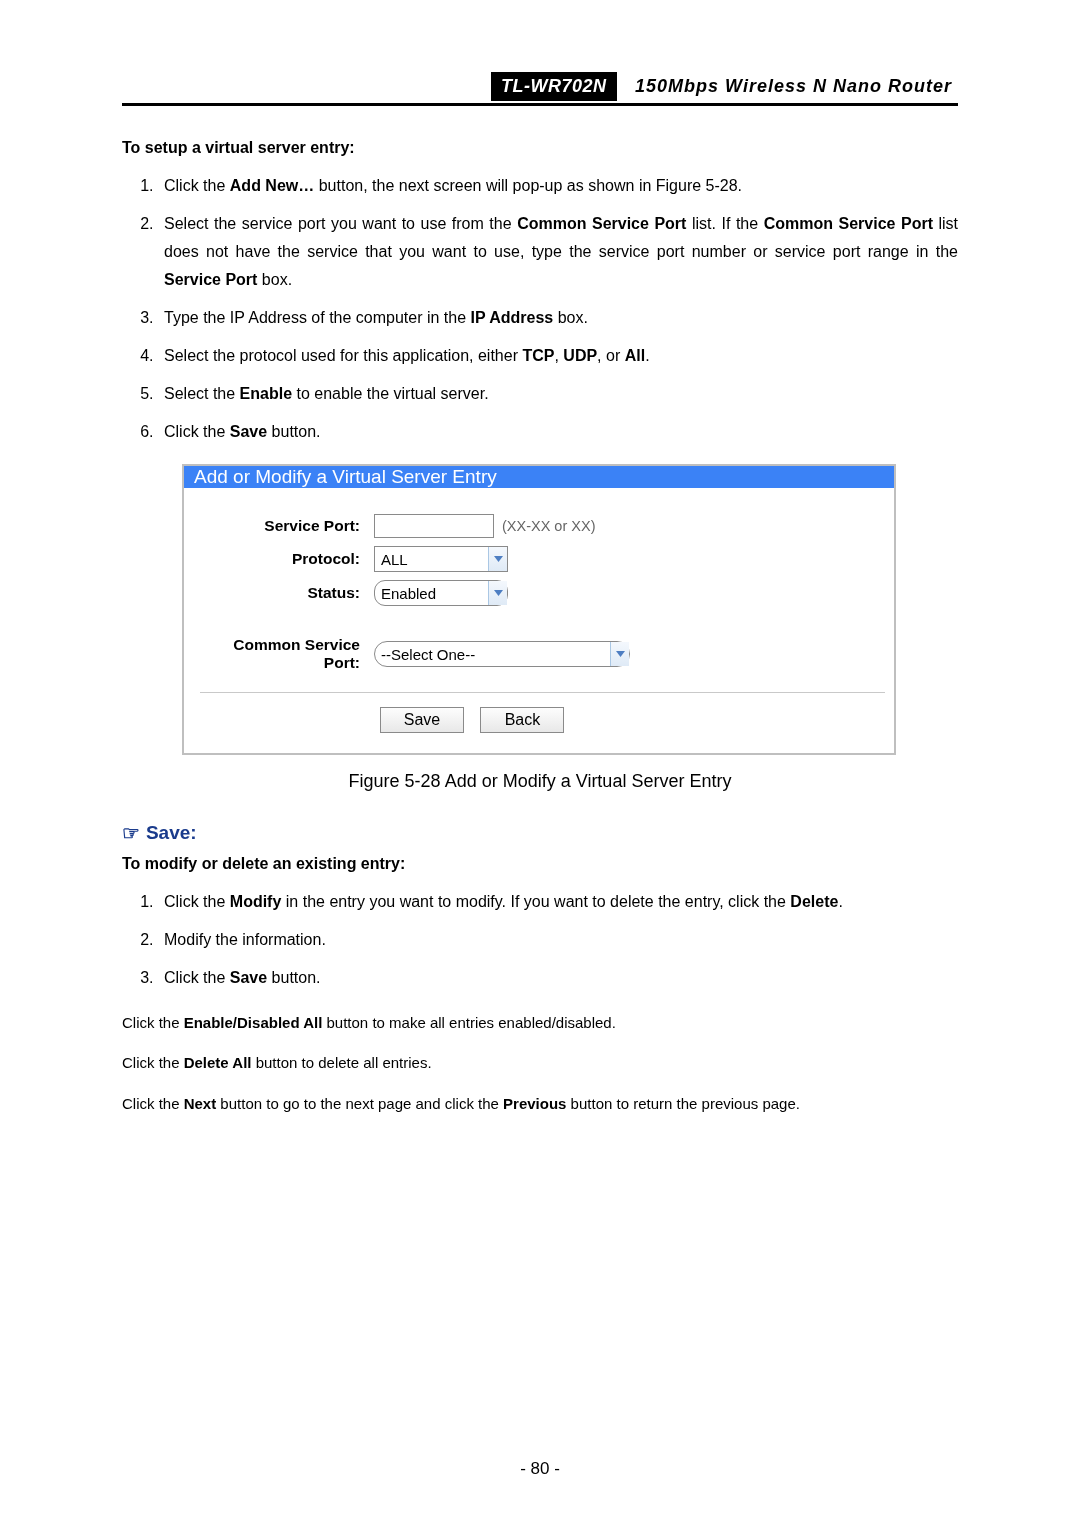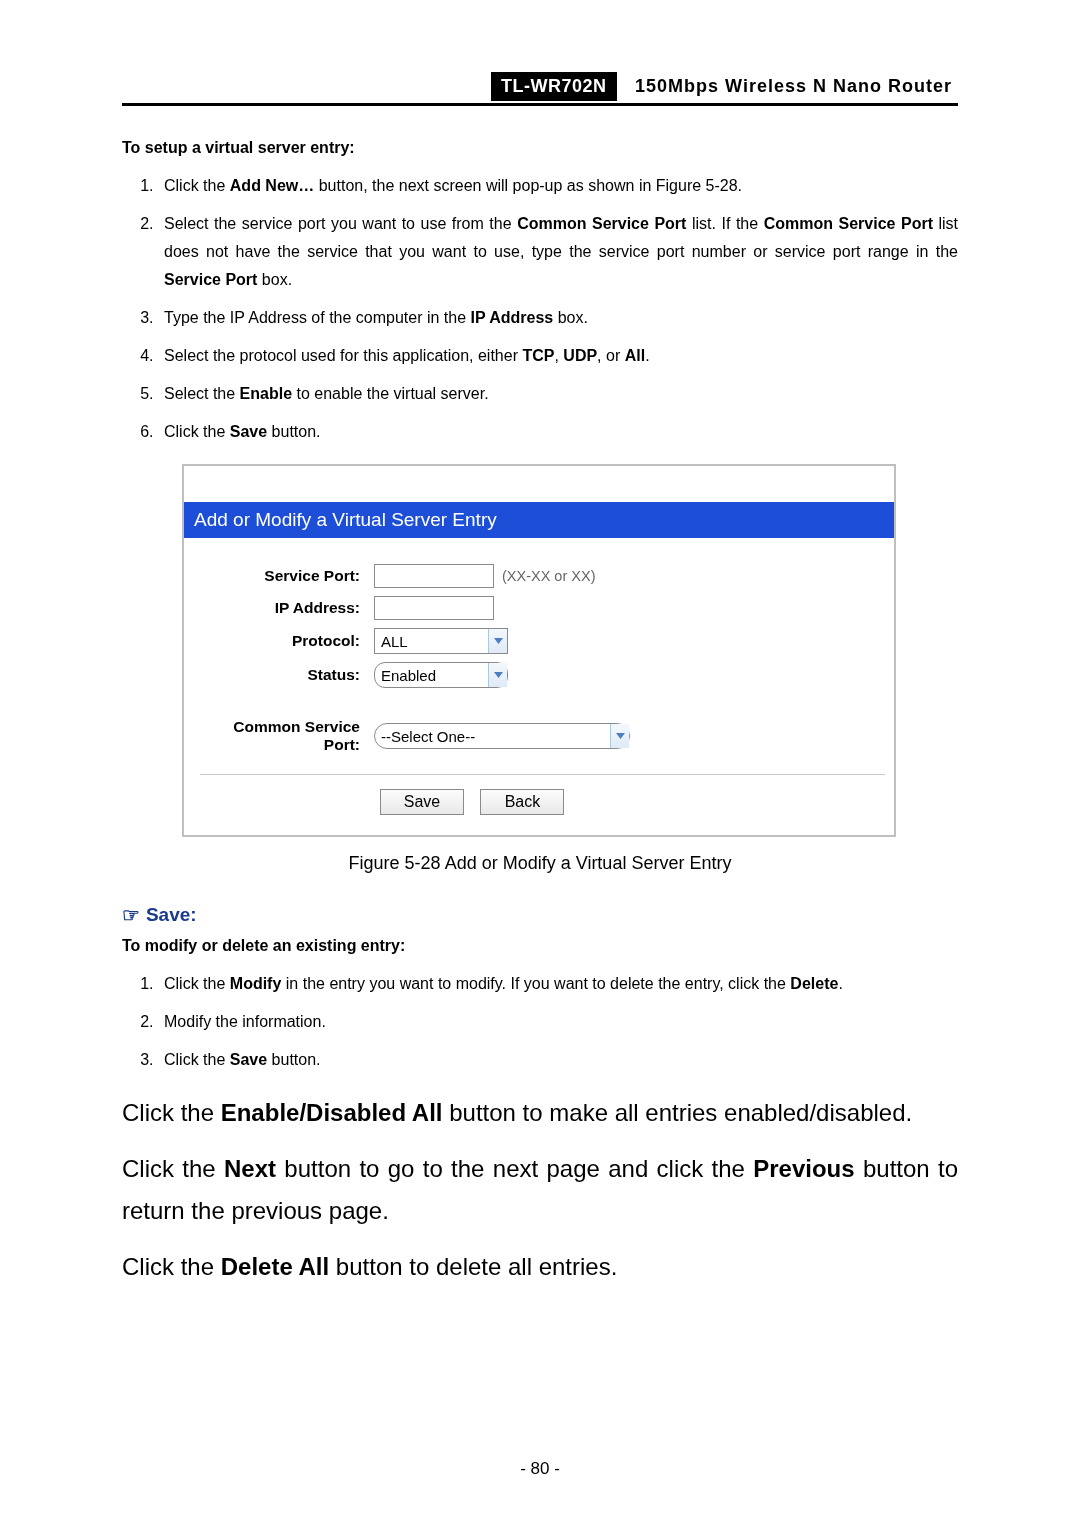--- a/index.html
+++ b/index.html
@@ -18,20 +18,21 @@
     position: relative;
   }
   .header-bar {
     border-bottom: 3px solid #000;
     padding-bottom: 2px;
     margin-bottom: 28px;
     text-align: right;
   }
   .header-inner {
     display: inline-block;
+    font-style: italic;
   }
   .model-badge {
     display: inline-block;
     background: #000;
     color: #fff;
     font-weight: bold;
     font-size: 18px;
     padding: 4px 10px;
     letter-spacing: 0.5px;
   }
@@ -59,26 +60,25 @@
     margin-bottom: 10px;
     text-align: justify;
   }
   .figure-outer {
     margin: 6px 0 6px 60px;
     width: 714px;
     border: 2px solid #bfbfbf;
     box-sizing: border-box;
   }
   .figure-title {
-    background: #1d4ed8;
+    background: #3b82f6;
     color: #fff;
     font-size: 19px;
-    padding: 7px 10px;
+    padding: 0 10px;
     font-weight: 400;
-    margin-top: 36px;
   }
   .figure-body {
     padding: 26px 9px 20px 16px;
   }
   .form-row {
     display: flex;
     align-items: center;
     margin-bottom: 8px;
   }
   .form-label {
@@ -160,21 +160,21 @@
     transform: translateY(1px);
   }
   .note-body {
     color: #1a3b8c;
     font-size: 18.5px;
     line-height: 1.75;
     text-align: justify;
     margin-bottom: 28px;
   }
   .para {
-    font-size: 24px;
+    font-size: 15px;
     line-height: 1.75;
     margin-bottom: 14px;
     text-align: justify;
   }
   .page-number {
     position: absolute;
     bottom: 48px;
     left: 0;
     right: 0;
     text-align: center;
@@ -219,24 +219,20 @@
   <div class="figure-outer">
     <div class="figure-title">Add or Modify a Virtual Server Entry</div>
     <div class="figure-body">
 
       <div class="form-row">
         <div class="form-label">Service Port:</div>
         <div class="tx-input"></div>
         <div class="hint">(XX-XX or XX)</div>
       </div>
 
-      <div class="form-row">
-        <div class="form-label">IP Address:</div>
-        <div class="tx-input"></div>
-      </div>
 
       <div class="form-row">
         <div class="form-label">Protocol:</div>
         <div class="faux-select" style="width:134px;">
           <span class="val">ALL</span>
           <span class="sel-arrow">
             <svg width="9" height="6" viewBox="0 0 9 6">
                 <path d="M0,0 L9,0 L4.5,6 Z" fill="#4e7ec2"></path>
               </svg>
           </span>
@@ -294,20 +290,20 @@
     <li>Modify the information.</li>
     <li>
       <span>Click the </span><b>Save</b><span> button.</span>
     </li>
   </ol>
 
   <div class="para">
     <span>Click the </span><b>Enable/Disabled All</b><span> button to make all entries enabled/disabled.</span>
   </div>
   <div class="para">
+    <span>Click the </span><b>Delete All</b><span> button to delete all entries.</span>
+  </div>
+  <div class="para">
     <span>Click the </span><b>Next</b><span> button to go to the next page and click the </span><b>Previous</b><span> button to return the previous page.</span>
-  </div>
-  <div class="para">
-    <span>Click the </span><b>Delete All</b><span> button to delete all entries.</span>
   </div>
 
   <div class="page-number">- 80 -</div>
 </div>
 
 </body></html>

